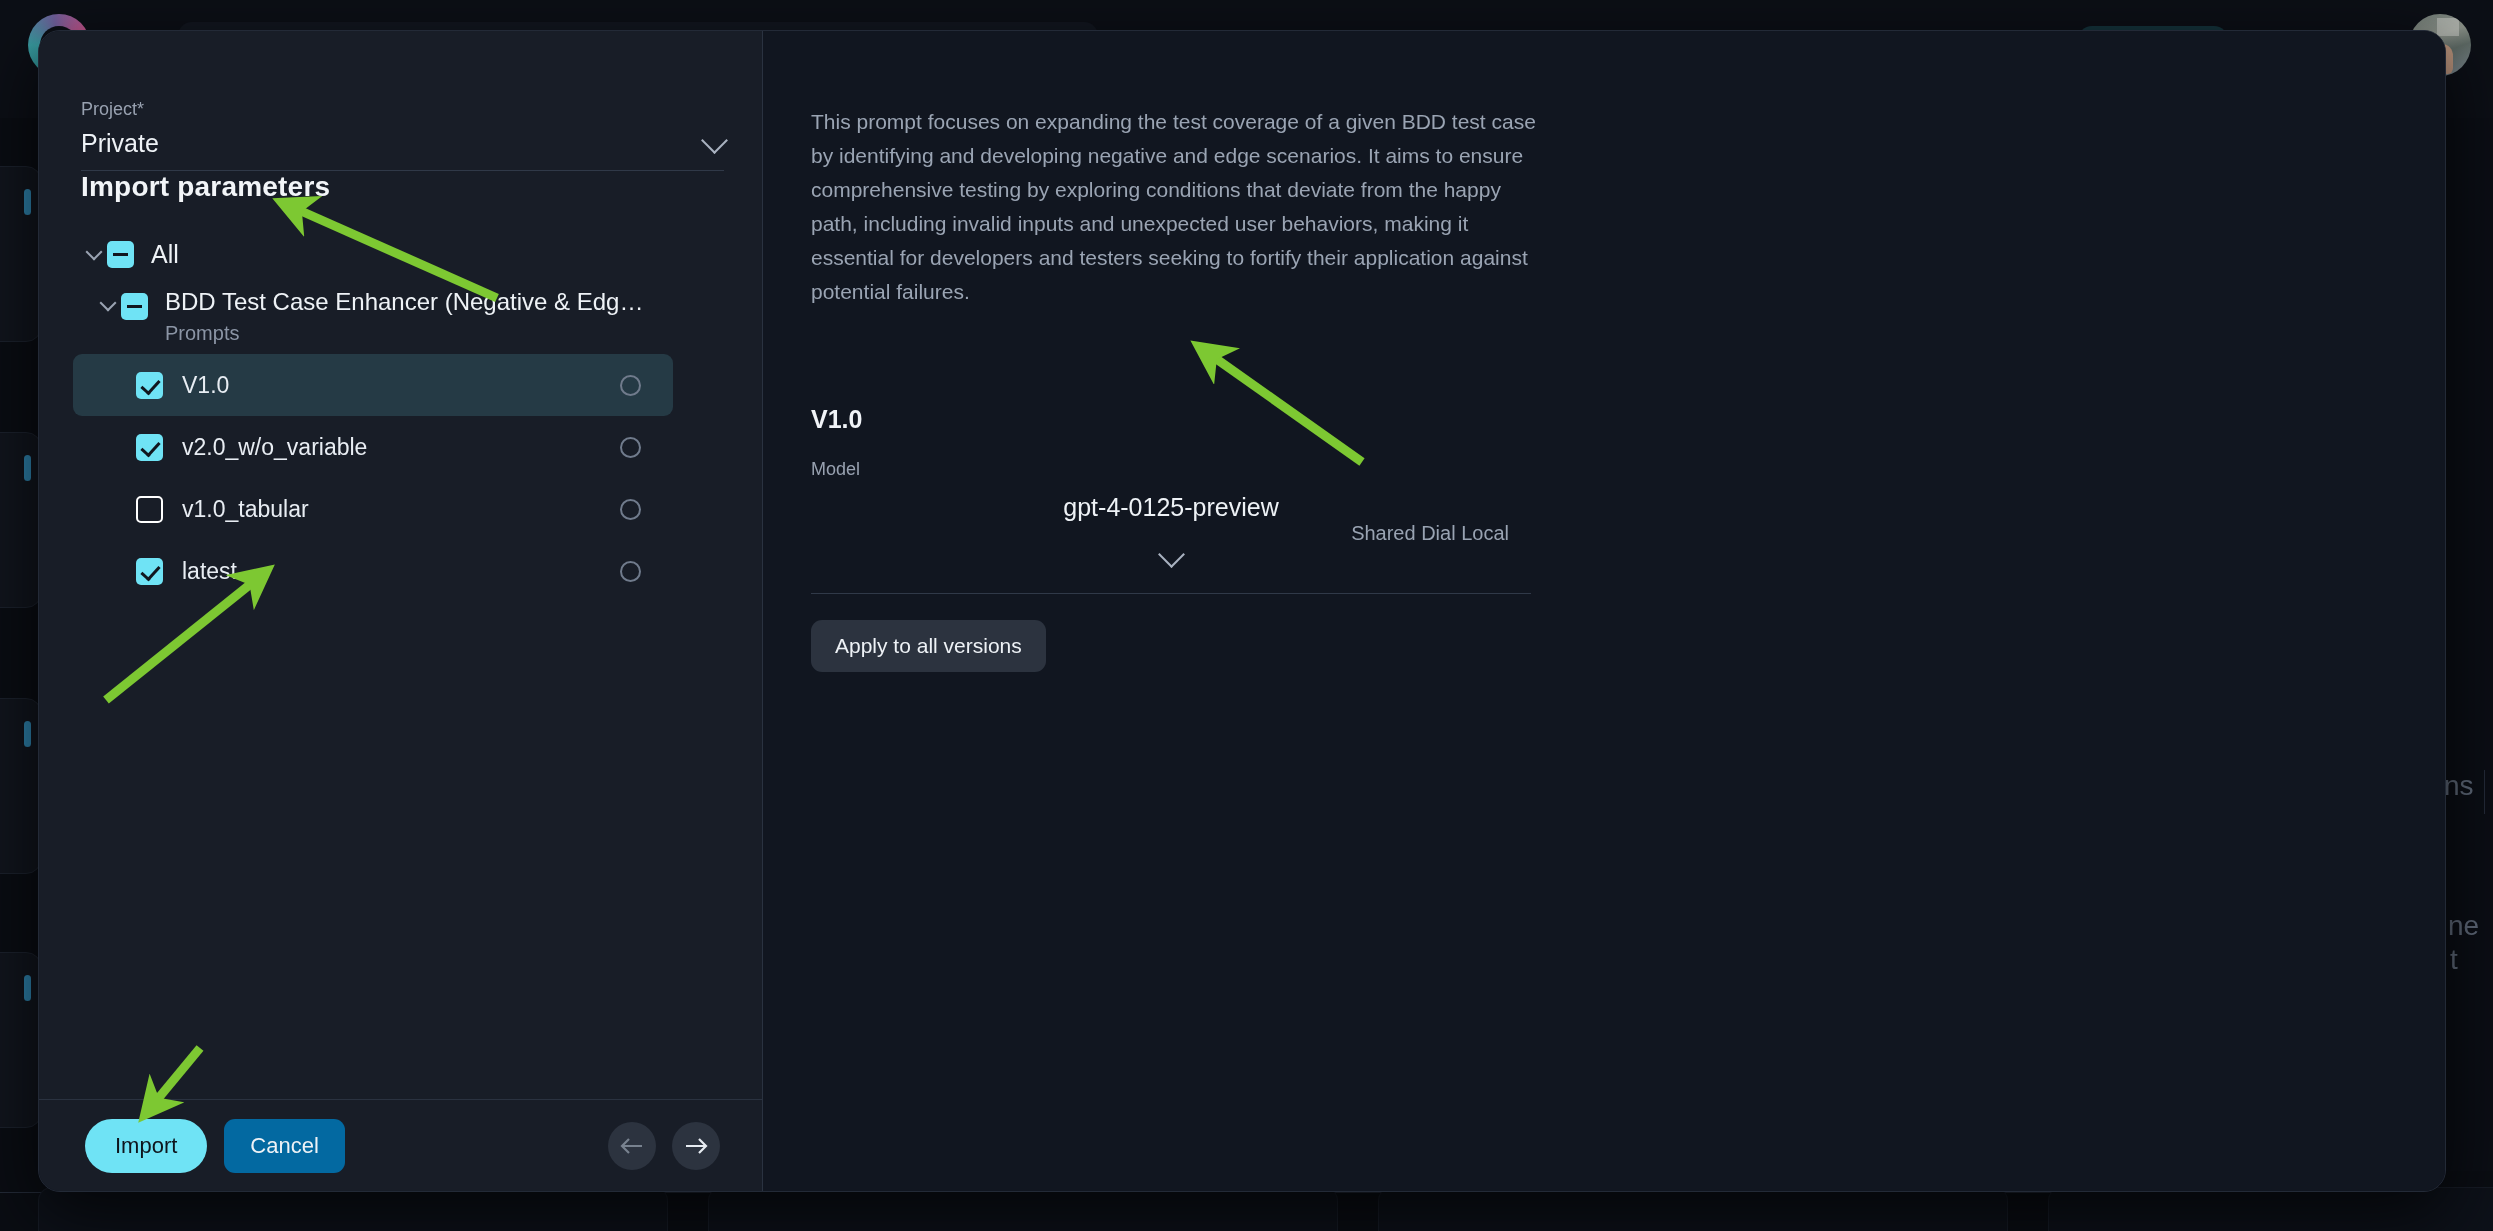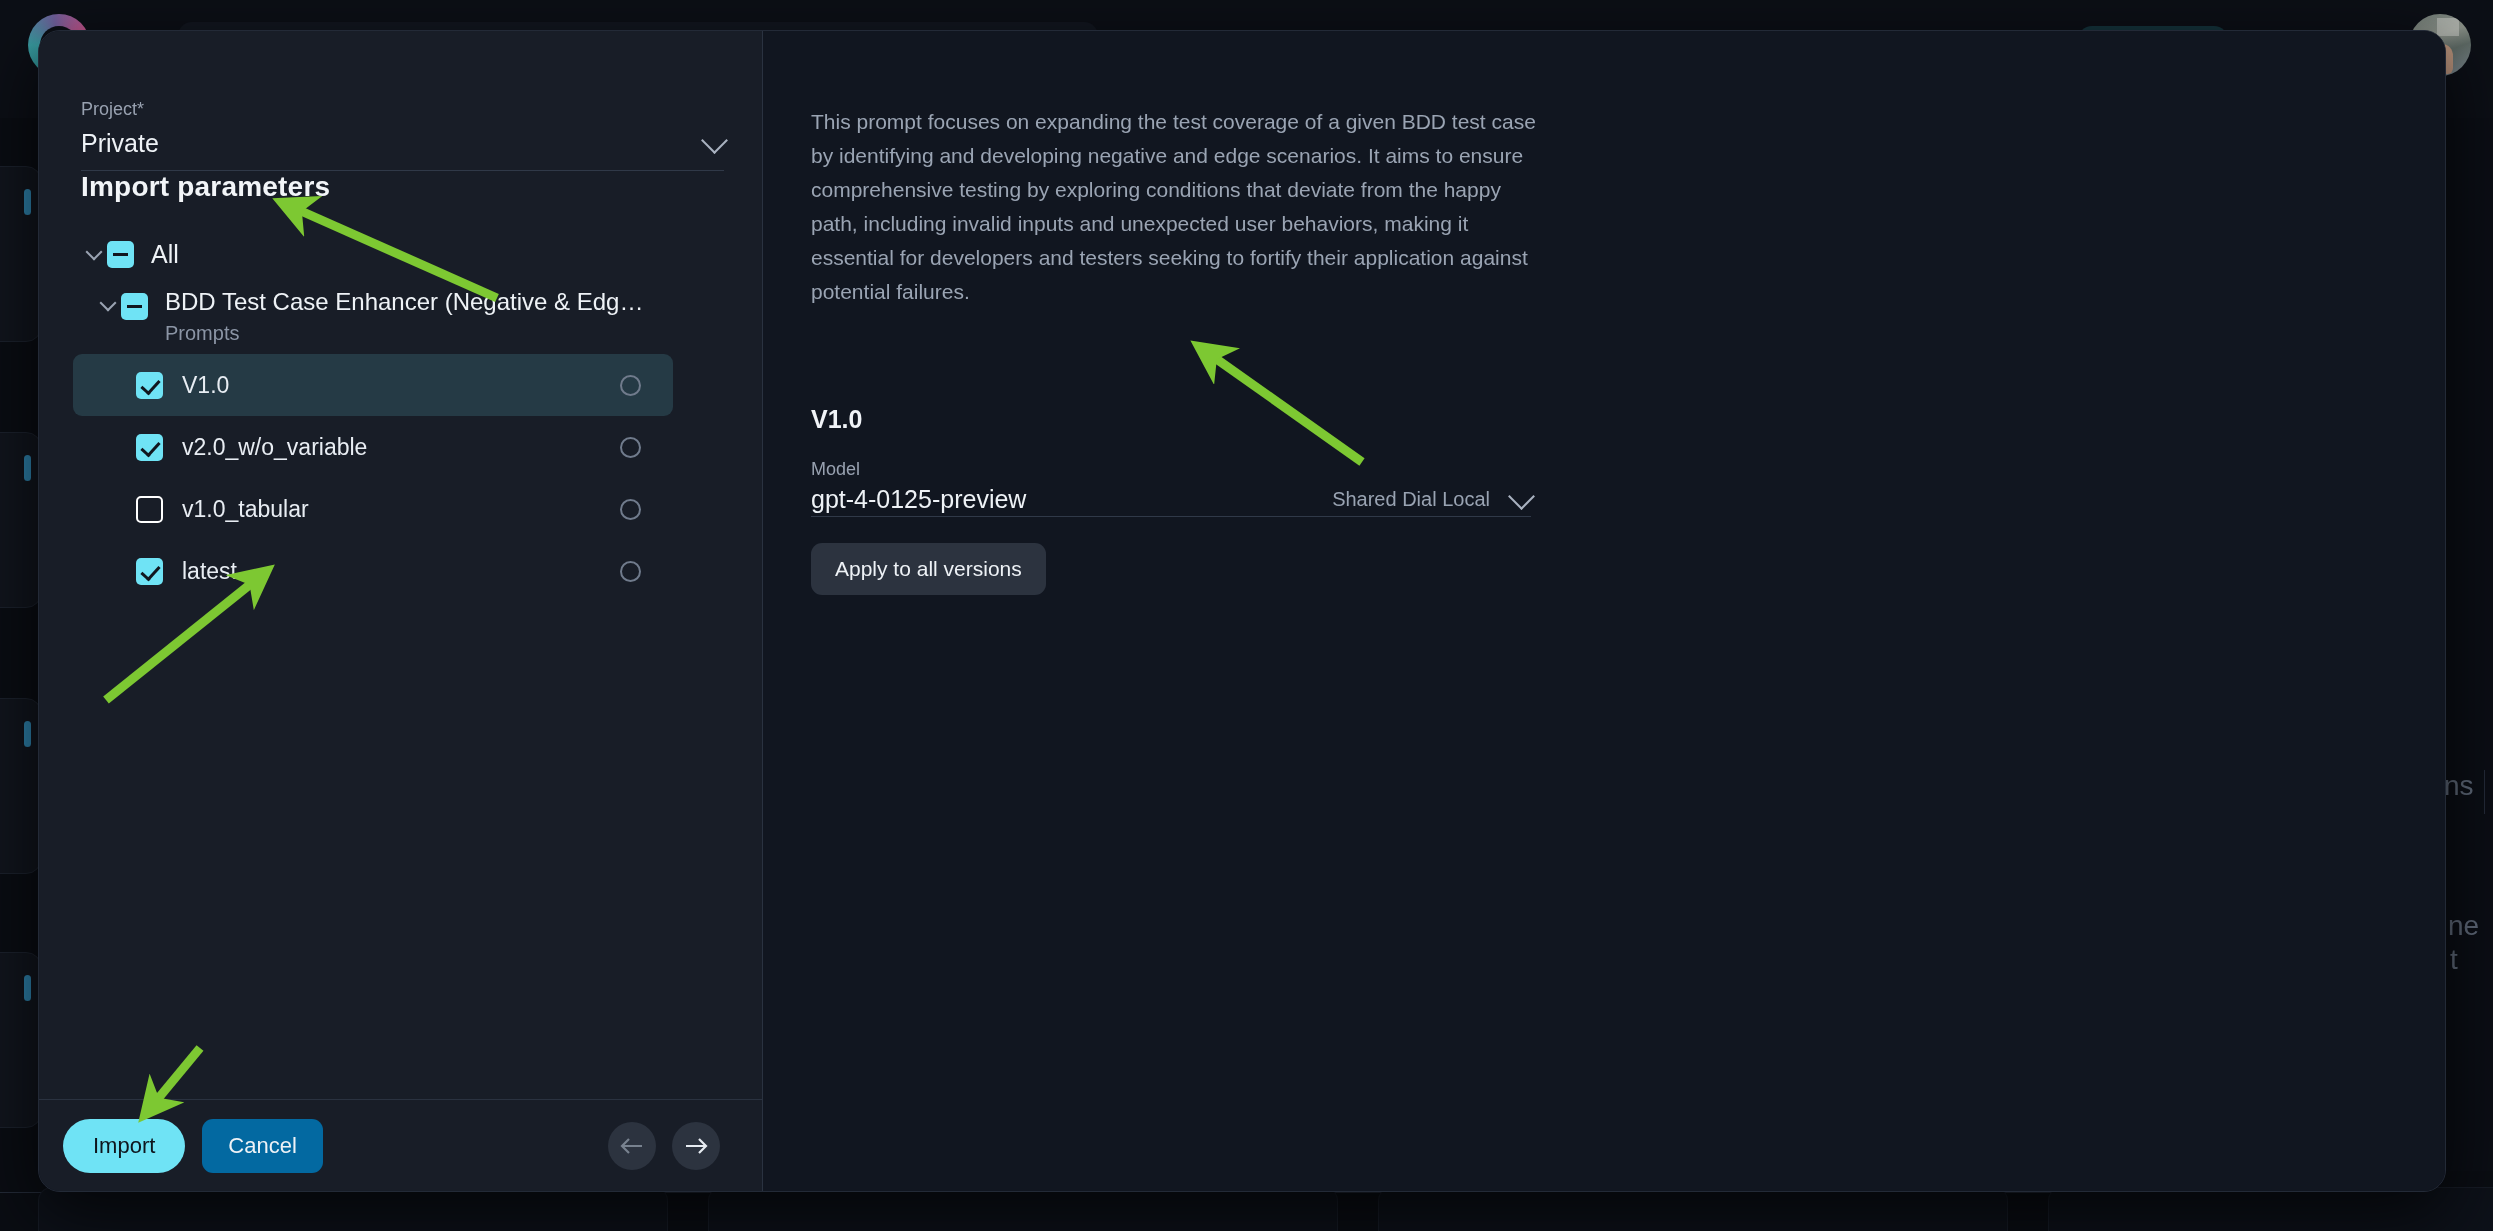--- a/index.html
+++ b/index.html
@@ -321,21 +321,21 @@
     width: 21px; height: 21px;
     border-radius: 50%;
     border: 2px solid #707b8c;
   }
 
   #modal-footer {
     height: 92px;
     border-top: 1px solid #2a3240;
     display: flex;
     align-items: center;
-    padding: 0 42px 0 24px;
+    padding: 0 42px 0 46px;
     flex: none;
   }
   #import-button {
     background: #6fe3f5;
     color: #0e151c;
     font-size: 22px;
     border: none;
     border-radius: 999px;
     padding: 14px 30px;
     cursor: pointer;
@@ -387,25 +387,26 @@
     font-size: 25px;
     font-weight: bold;
     margin-top: 96px;
   }
   #model-field { margin-top: 25px; max-width: 720px; }
   #model-label {
     color: #98a1b0;
     font-size: 18px;
   }
   #model-select-row {
-    margin-top: 5px;
+    margin-top: 13px;
     display: flex;
     align-items: center;
-    padding-bottom: 2px;
+    padding-bottom: 22px;
     border-bottom: 1px solid #303948;
+    flex-direction: column;
   }
   #model-value {
     color: #eef2f6;
     font-size: 25px;
   }
   #model-scope {
     color: #99a3b2;
     font-size: 20px;
     margin-left: auto;
     margin-right: 22px;

